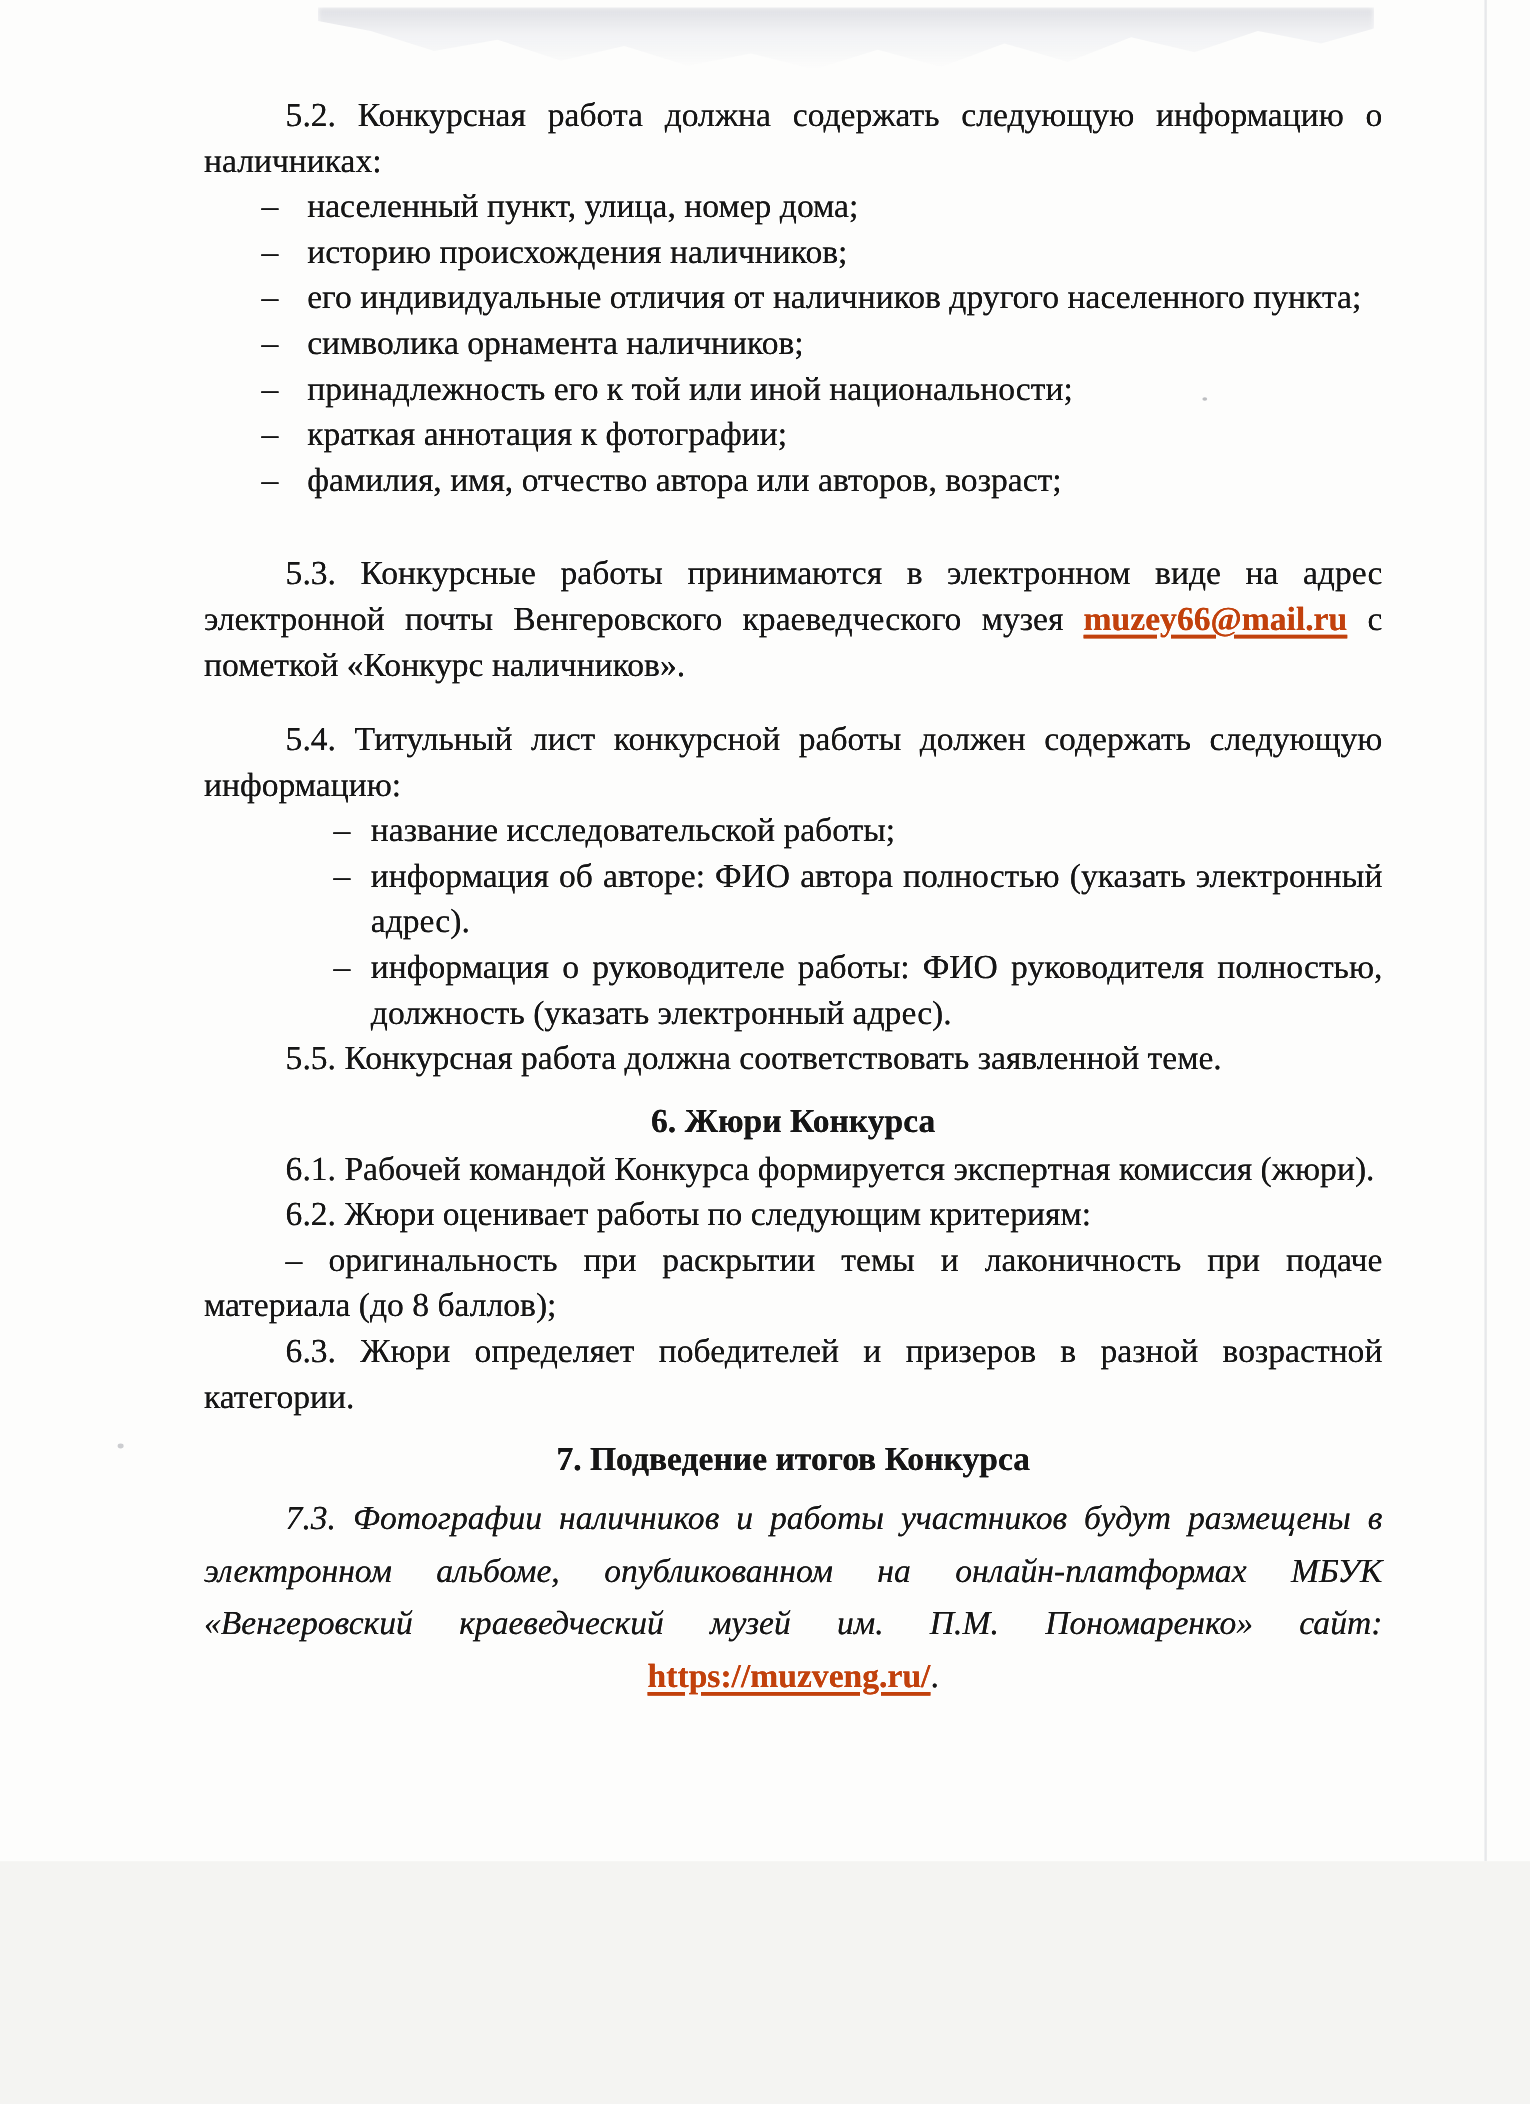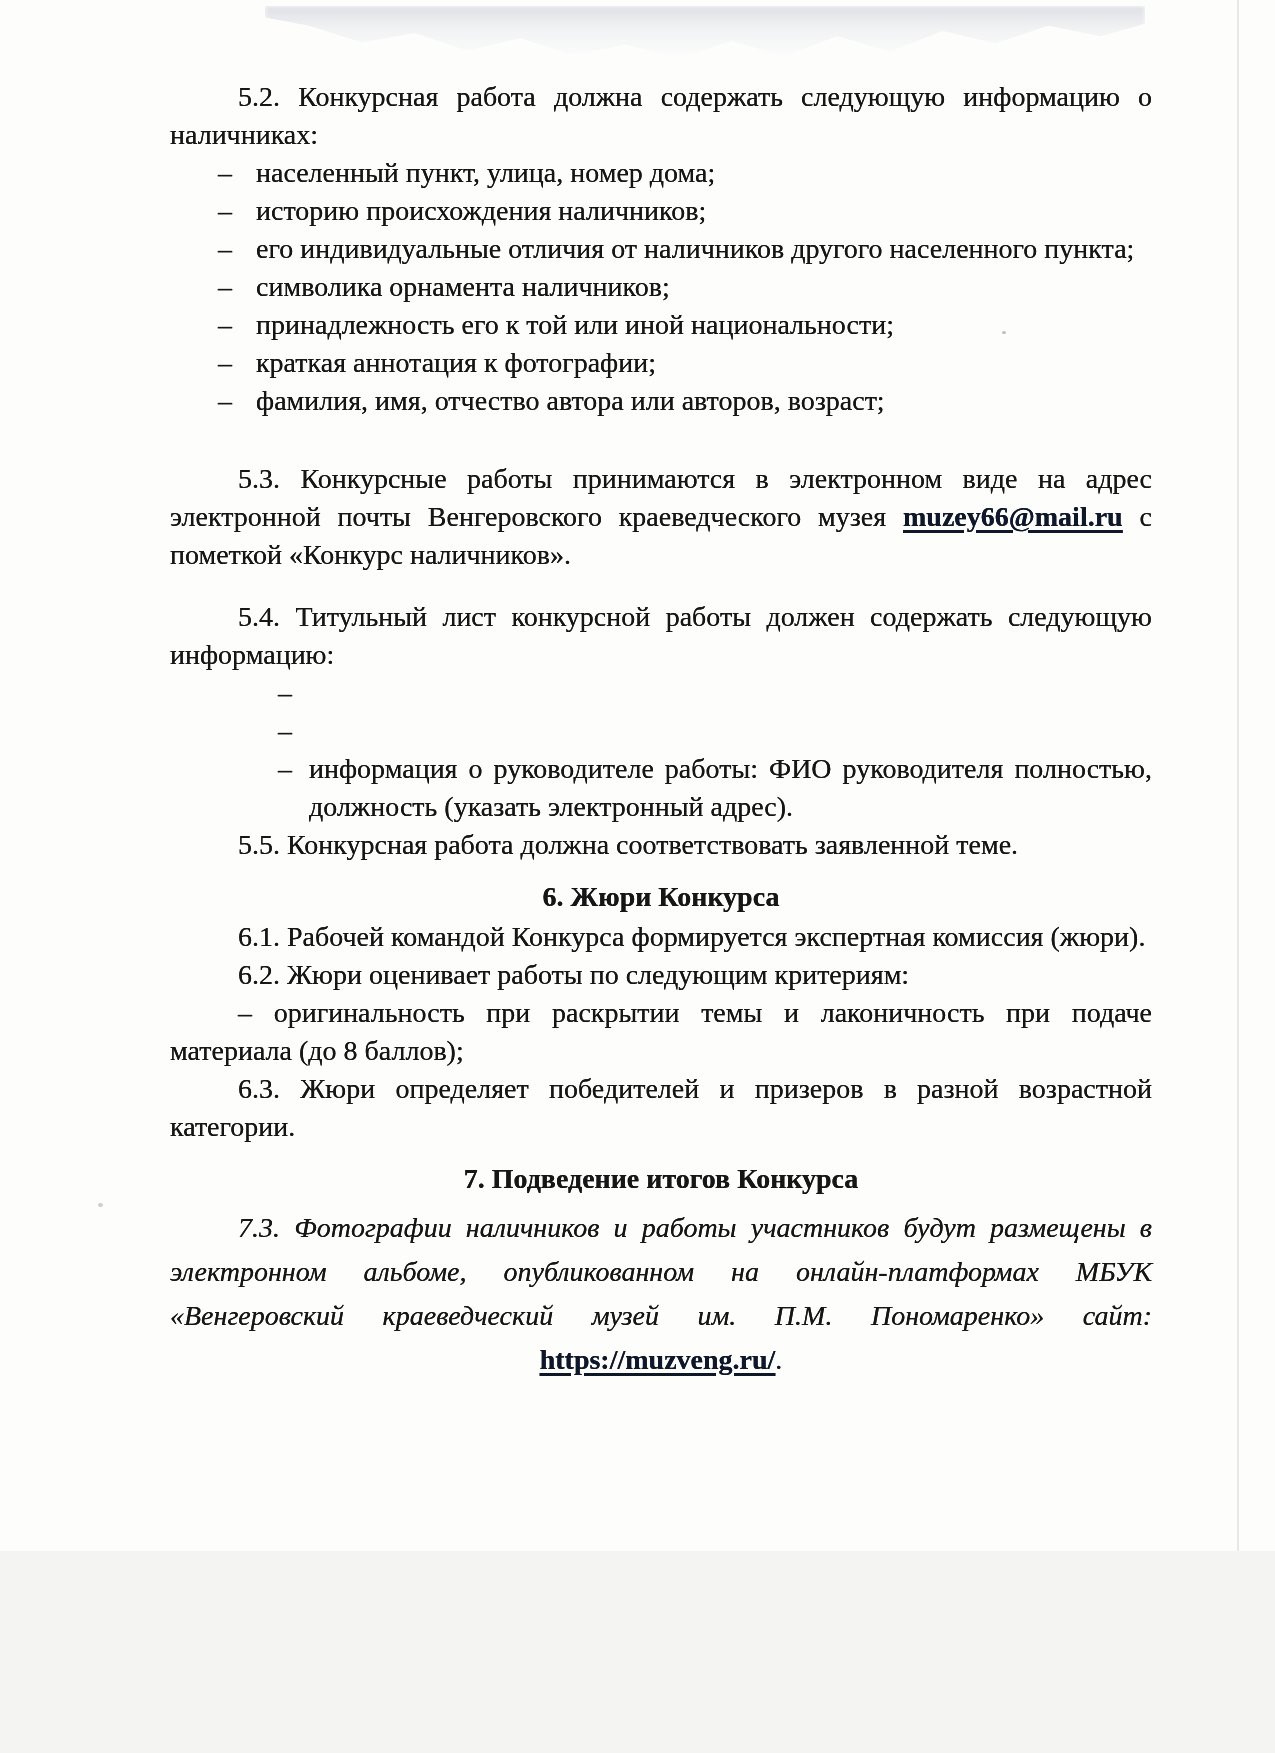--- a/index.html
+++ b/index.html
@@ -41,21 +41,21 @@
   .gap-sm{margin-top:8px;}
   .heading{
     text-align:center;font-weight:bold;margin:12px 0 0 0;
   }
   .h-pad{margin-top:14px;margin-bottom:2px;text-align:center;}
   .li{display:flex;text-align:justify;}
   .l1 .dash-col{flex:0 0 38px;margin-left:48px;}
   .l2 .dash-col{flex:0 0 31px;margin-left:108px;}
   .li .txt-col{flex:1 1 auto;}
   .link{
-    color:#0f172a;font-weight:bold;
+    color:#c2410c;font-weight:bold;
     text-decoration:underline;
     text-decoration-thickness:2.5px;
     text-underline-offset:4px;
     cursor:pointer;
   }
   .wide{line-height:44px;}
   .justify-last{text-align-last:justify;font-style:italic;}
   .link-line{margin:0;text-align:center;line-height:44px;}
 </style>
 </head>
@@ -103,23 +103,25 @@
       </div>
     </div>
 
     <p class="para indent gap-lg"><span>5.3. Конкурсные работы принимаются в электронном виде  на адрес электронной почты Венгеровского краеведческого музея </span><a class="link">muzey66@mail.ru</a><span> с пометкой «Конкурс  наличников».</span></p>
 
     <p class="para indent gap-md">5.4. Титульный лист конкурсной работы должен содержать следующую информацию:</p>
 
     <div class="l2">
       <div class="li">
         <span class="dash-col">–</span>
+        <span class="txt-col">название исследовательской работы;</span>
       </div>
       <div class="li">
         <span class="dash-col">–</span>
+        <span class="txt-col">информация об авторе: ФИО автора полностью (указать электронный адрес).</span>
       </div>
       <div class="li">
         <span class="dash-col">–</span>
         <span class="txt-col">информация о руководителе работы: ФИО руководителя полностью, должность (указать электронный адрес).</span>
       </div>
     </div>
 
     <p class="para indent">5.5. Конкурсная работа должна соответствовать заявленной теме.</p>
 
     <p class="heading h-pad">6. Жюри Конкурса</p>

